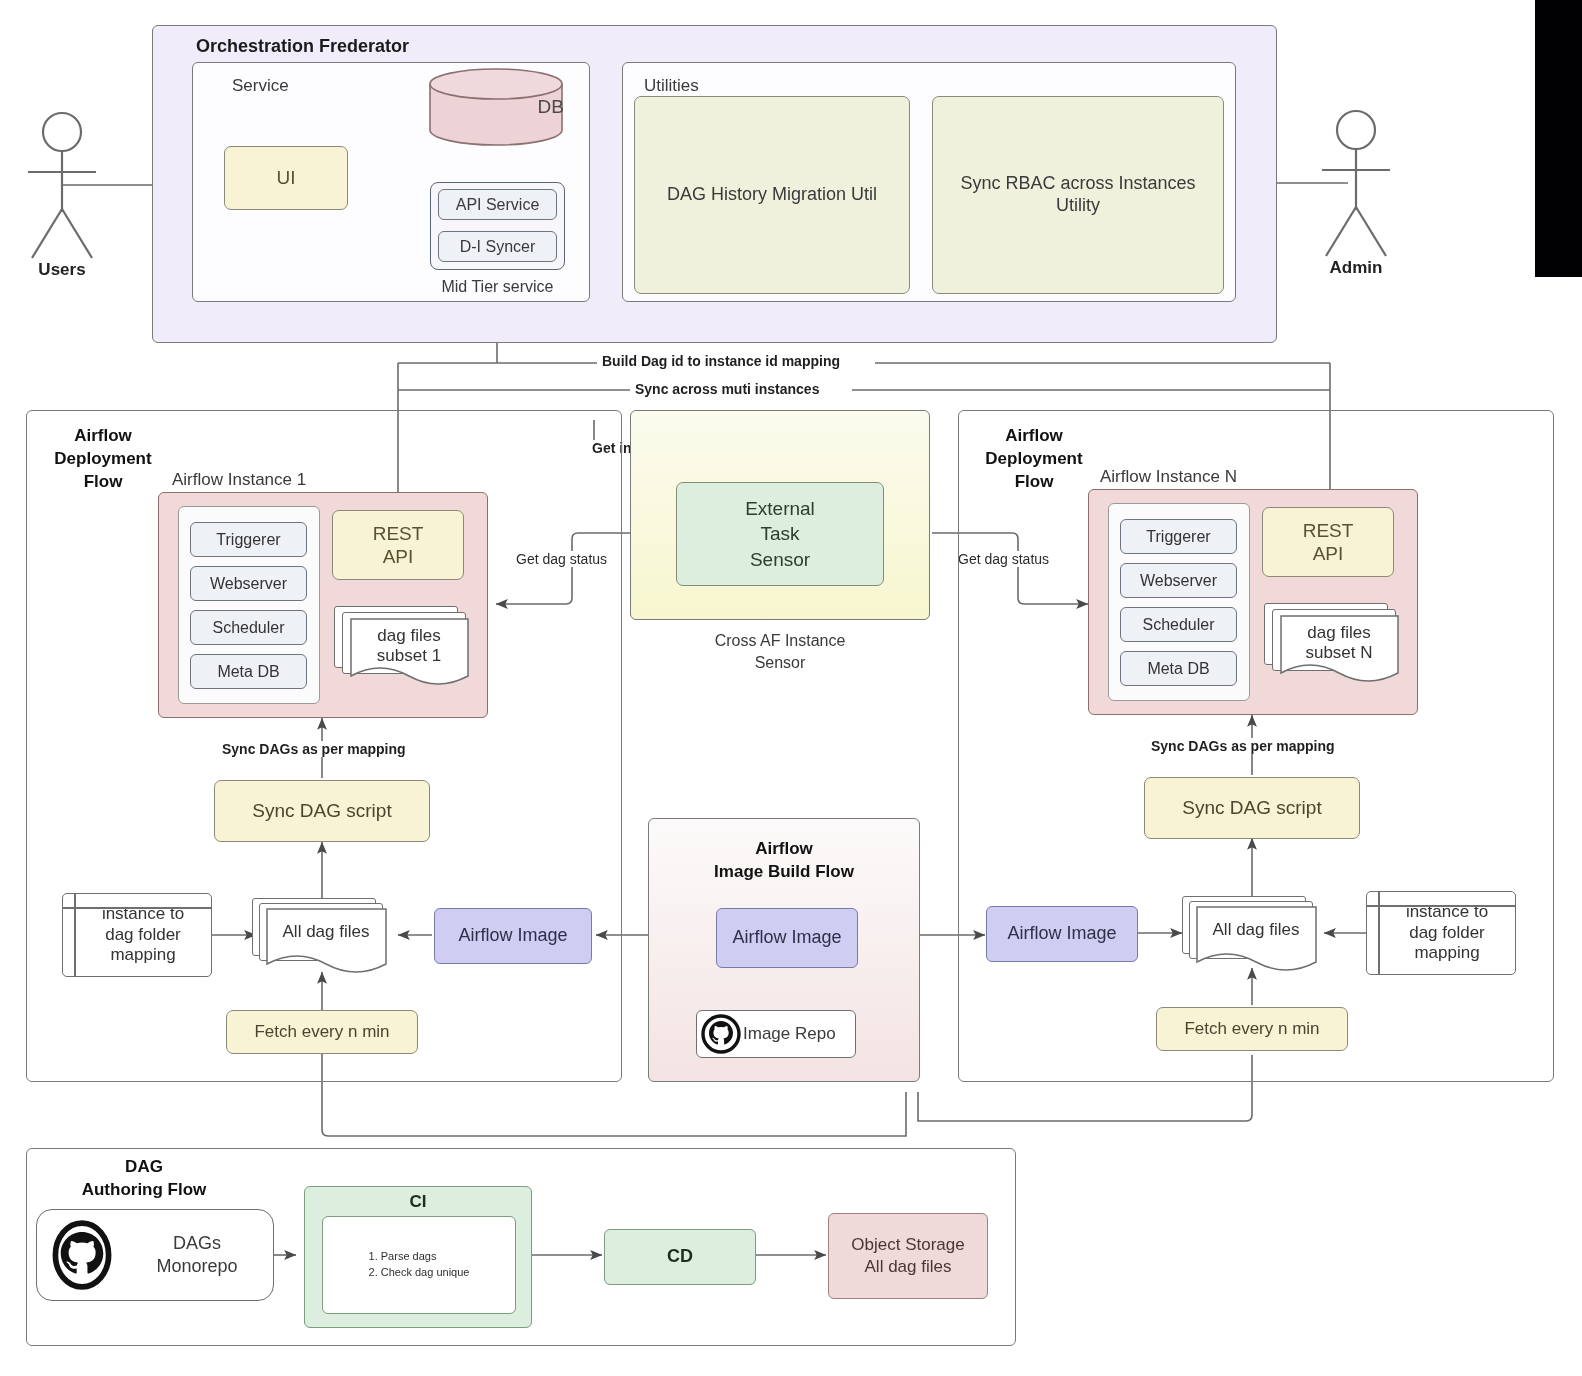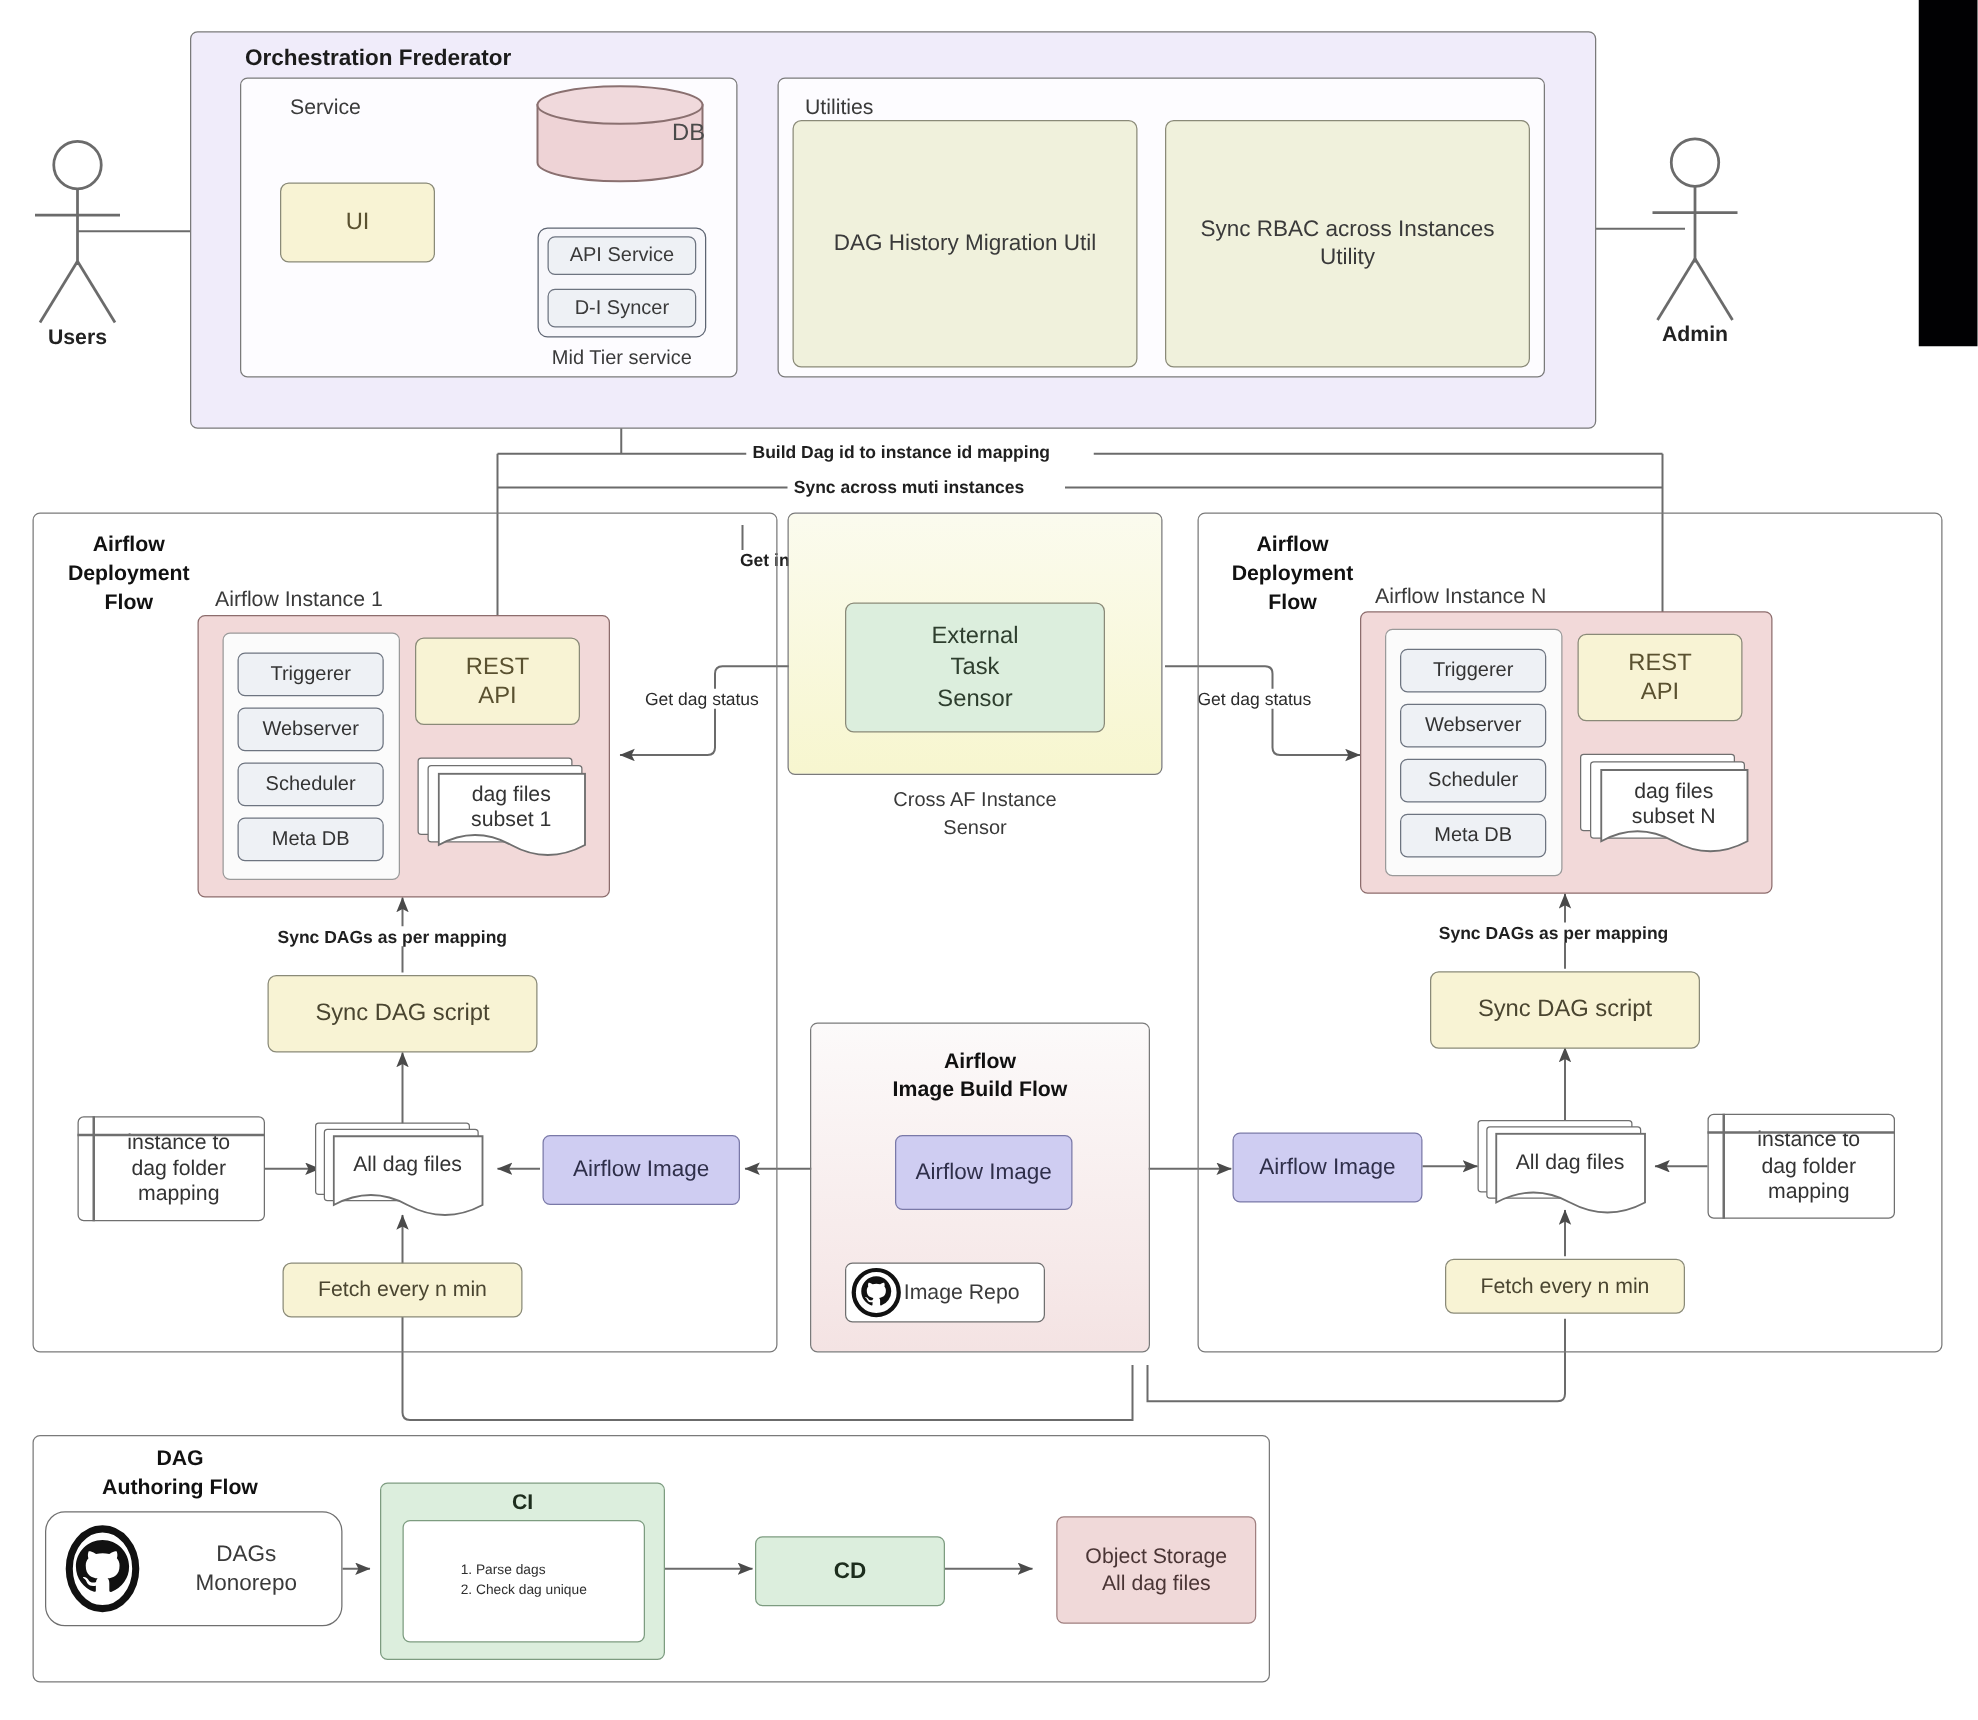--- a/index.html
+++ b/index.html
@@ -307,21 +307,21 @@
     </div>
 
   <div class="container" style="left:648px;top:818px;width:272px;height:264px;background:linear-gradient(#fcfafa,#f4e3e3);"></div>
   <div class="lbl bold" style="left:648px;top:838px;width:272px;text-align:center;font-size:17px;color:#111;white-space:pre-line;line-height:1.35;">Airflow
 Image Build Flow</div>
 
   <div class="node rb" style="left:716px;top:908px;width:142px;height:60px;background:#cfcdf2;border:1.6px solid #7a79a8;border-radius:6px;font-size:18px;color:#2f2f4a;">
     <span>Airflow Image</span>
     </div>
 
-  <div class="node" style="left:676px;top:1010px;width:160px;height:48px;border:1.5px solid #6f6f6f;border-radius:6px;background:#ffffff;justify-content:flex-start;">
+  <div class="node" style="left:696px;top:1010px;width:160px;height:48px;border:1.5px solid #6f6f6f;border-radius:6px;background:#ffffff;justify-content:flex-start;">
     <svg width="44" height="44" viewBox="0 0 44 44" style="margin-left:2px;">
       <circle cx="22" cy="22" r="18" fill="#ffffff" stroke="#111" stroke-width="3.4"></circle>
       <path d="M22 9c-6.6 0-12 5.4-12 12 0 5.3 3.4 9.8 8.2 11.4.6.1.8-.26.8-.58v-2.2c-3.3.72-4-1.42-4-1.42-.56-1.4-1.34-1.78-1.34-1.78-1.1-.74.08-.72.08-.72 1.2.08 1.84 1.24 1.84 1.24 1.08 1.84 2.82 1.3 3.5 1 .1-.78.42-1.3.76-1.6-2.64-.3-5.4-1.32-5.4-5.86 0-1.3.46-2.36 1.22-3.2-.12-.3-.52-1.5.12-3.14 0 0 1-.32 3.3 1.22a11.4 11.4 0 0 1 6 0c2.28-1.54 3.28-1.22 3.28-1.22.66 1.64.24 2.84.12 3.14.76.84 1.22 1.9 1.22 3.2 0 4.56-2.78 5.56-5.42 5.86.42.36.8 1.1.8 2.22v3.3c0 .32.2.7.82.58A12.02 12.02 0 0 0 34 21c0-6.6-5.4-12-12-12z" fill="#111"></path>
     </svg>
     <span style="font-size:17px;color:#3a3a3a;">Image Repo</span>
   </div>
 
   <div class="container" style="left:26px;top:1148px;width:990px;height:198px;"></div>
   <div class="lbl bold" style="left:58px;top:1156px;width:172px;text-align:center;font-size:17px;color:#111;white-space:pre-line;line-height:1.35;">DAG
 Authoring Flow</div>
@@ -339,17 +339,17 @@
   <div class="lbl bold" style="left:304px;top:1192px;width:228px;text-align:center;font-size:17px;color:#1d2d1d;">CI</div>
   <div class="node" style="left:322px;top:1216px;width:194px;height:98px;border:1.5px solid #7d9c80;border-radius:6px;background:#ffffff;">
     <span style="font-size:11px;color:#2f2f2f;white-space:pre-line;line-height:1.45;text-align:left;">1. Parse dags
 2. Check dag unique</span>
   </div>
 
   <div class="node" style="left:604px;top:1229px;width:152px;height:56px;border:1.5px solid #7d9c80;border-radius:6px;background:#dceedd;font-size:18px;font-weight:bold;color:#1d2d1d;">
     <span>CD</span>
     </div>
 
-  <div class="node" style="left:828px;top:1213px;width:160px;height:86px;border:1.6px solid #a08080;border-radius:6px;background:#f0d9d9;font-size:17px;color:#4a3535;white-space:pre-line;line-height:1.3;margin-left:17px;">
+  <div class="node" style="left:828px;top:1213px;width:160px;height:86px;border:1.6px solid #a08080;border-radius:6px;background:#f0d9d9;font-size:17px;color:#4a3535;white-space:pre-line;line-height:1.3;">
     <span>Object Storage
 All dag files</span></div>
 
 </div>
 
 </body></html>

